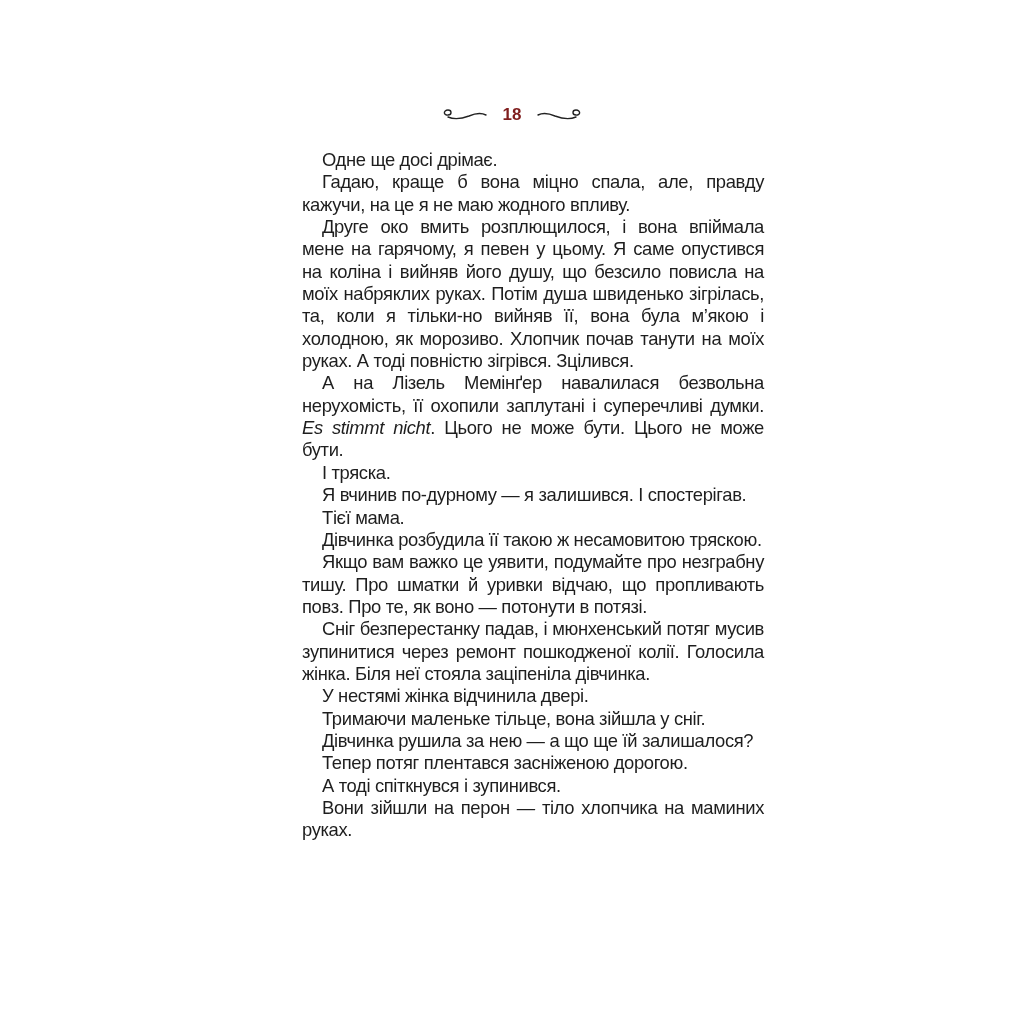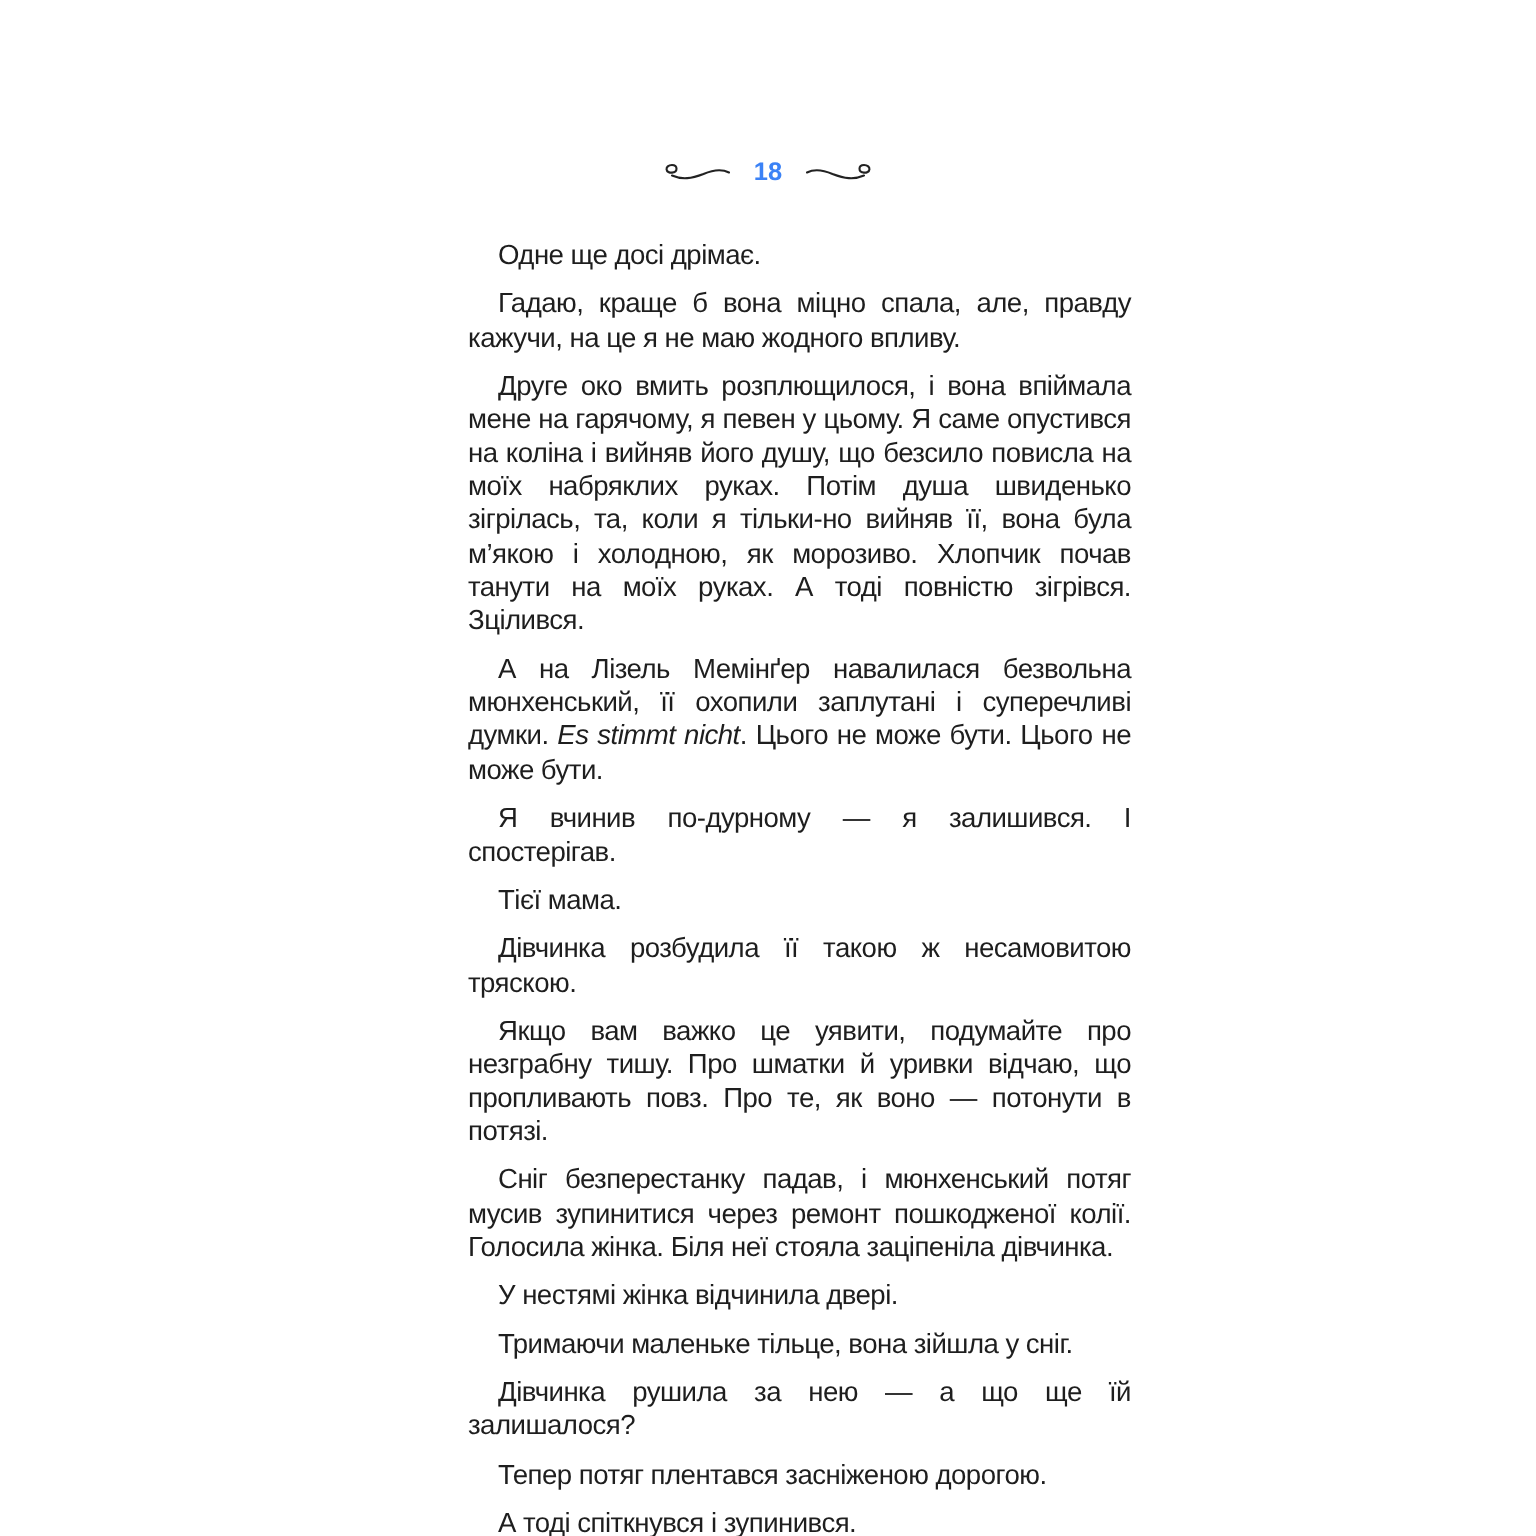--- a/index.html
+++ b/index.html
@@ -8,51 +8,52 @@
     position: relative; overflow: hidden;
     font-family: "Liberation Serif", "DejaVu Serif", serif;
     color: #1e1e1e;
   }
   .page-header {
     position: absolute; top: 100px; left: 0; width: 1024px; height: 30px;
     display: flex; align-items: center; justify-content: center;
   }
   .page-number {
     font-family: "Liberation Sans", "DejaVu Sans", sans-serif;
-    font-weight: bold; font-size: 17px; color: #3b82f6;
+    font-weight: bold; font-size: 17px; color: #7f1d1d;
     margin: 0 14px; line-height: 30px;
   }
   .ornament { width: 50px; height: 18px; display: block; }
   .text-block {
     position: absolute; left: 302px; top: 149px; width: 462px;
     font-size: 18.4px; line-height: 22.35px;
     font-family: "Liberation Sans Narrow", "Liberation Sans", "DejaVu Sans", sans-serif;
     letter-spacing: -0.35px;
   }
-  .para { margin: 10px; text-indent: 20px; text-align: justify; }
+  .para { margin: 0; text-indent: 20px; text-align: justify; }
   em { }
 </style>
 </head>
 <body>
 
 <div class="page-header">
   <svg class="ornament" viewBox="0 0 50 18">
     <path d="M10 9 C4 10 4 4 9 4 C13 4 13 9 9 9 M9 11 C16 14 22 13 30 10 C37 7 43 7 47 9" fill="none" stroke="#222" stroke-width="1.4" stroke-linecap="round"></path>
   </svg>
   <span class="page-number">18</span>
   <svg class="ornament" viewBox="0 0 50 18">
     <path d="M40 9 C46 10 46 4 41 4 C37 4 37 9 41 9 M41 11 C34 14 28 13 20 10 C13 7 7 7 3 9" fill="none" stroke="#222" stroke-width="1.4" stroke-linecap="round"></path>
   </svg>
 </div>
 
 <div class="text-block">
   <p class="para">Одне ще досі дрімає.</p>
   <p class="para">Гадаю, краще б вона міцно спала, але, правду кажучи, на це я не маю жодного впливу.</p>
   <p class="para">Друге око вмить розплющилося, і вона впіймала мене на гарячому, я певен у цьому. Я саме опустився на коліна і вийняв його душу, що безсило повисла на моїх набряклих руках. Потім душа швиденько зігрілась, та, коли я тільки-но вийняв її, вона була м’якою і холодною, як морозиво. Хлопчик почав танути на моїх руках. А тоді повністю зігрівся. Зцілився.</p>
-  <p class="para"><span>А на Лізель Мемінґер навалилася безвольна мюнхенський, її охопили заплутані і суперечливі думки. </span><em>Es stimmt nicht</em><span>. Цього не може бути. Цього не може бути.</span></p>
+  <p class="para"><span>А на Лізель Мемінґер навалилася безвольна нерухомість, її охопили заплутані і суперечливі думки. </span><em>Es stimmt nicht</em><span>. Цього не може бути. Цього не може бути.</span></p>
+  <p class="para">І тряска.</p>
   <p class="para">Я вчинив по-дурному — я залишився. І спостерігав.</p>
   <p class="para">Тієї мама.</p>
   <p class="para">Дівчинка розбудила її такою ж несамовитою тряскою.</p>
   <p class="para">Якщо вам важко це уявити, подумайте про незграбну тишу. Про шматки й уривки відчаю, що пропливають повз. Про те, як воно — потонути в потязі.</p>
   <p class="para">Сніг безперестанку падав, і мюнхенський потяг мусив зупинитися через ремонт пошкодженої колії. Голосила жінка. Біля неї стояла заціпеніла дівчинка.</p>
   <p class="para">У нестямі жінка відчинила двері.</p>
   <p class="para">Тримаючи маленьке тільце, вона зійшла у сніг.</p>
   <p class="para">Дівчинка рушила за нею — а що ще їй залишалося?</p>
   <p class="para">Тепер потяг плентався засніженою дорогою.</p>
   <p class="para">А тоді спіткнувся і зупинився.</p>

